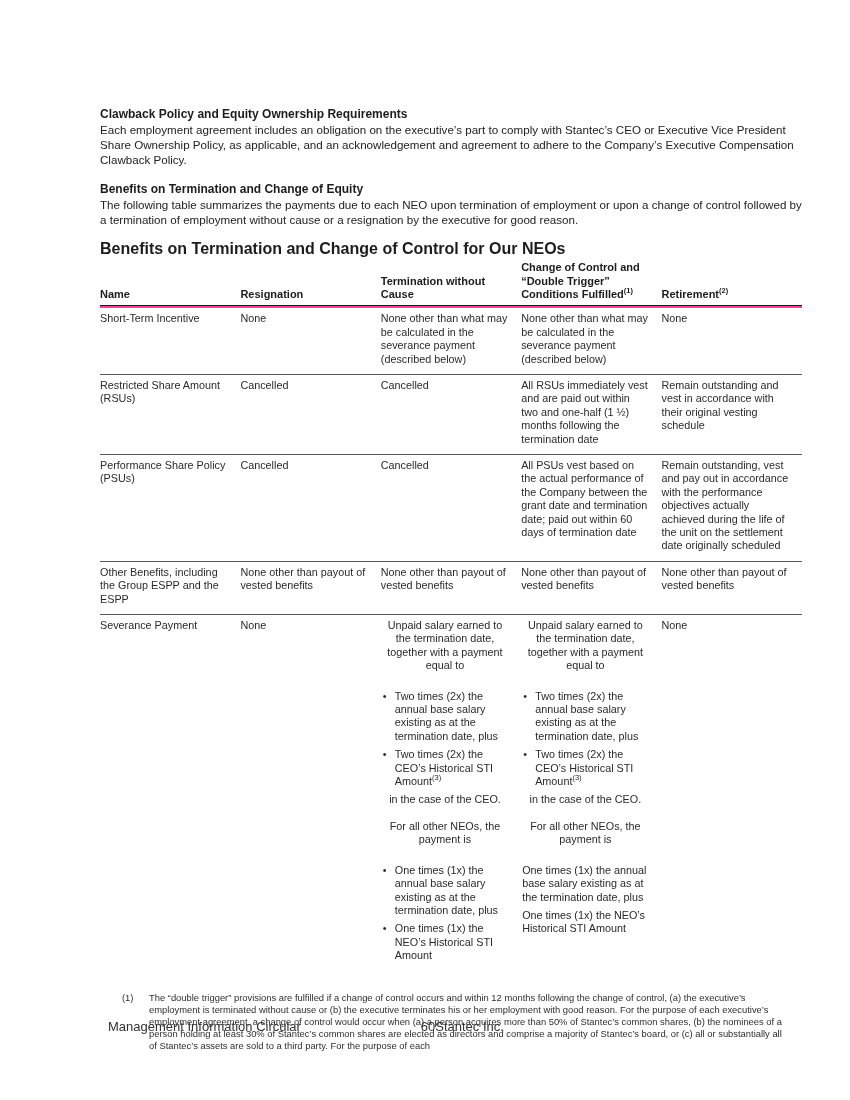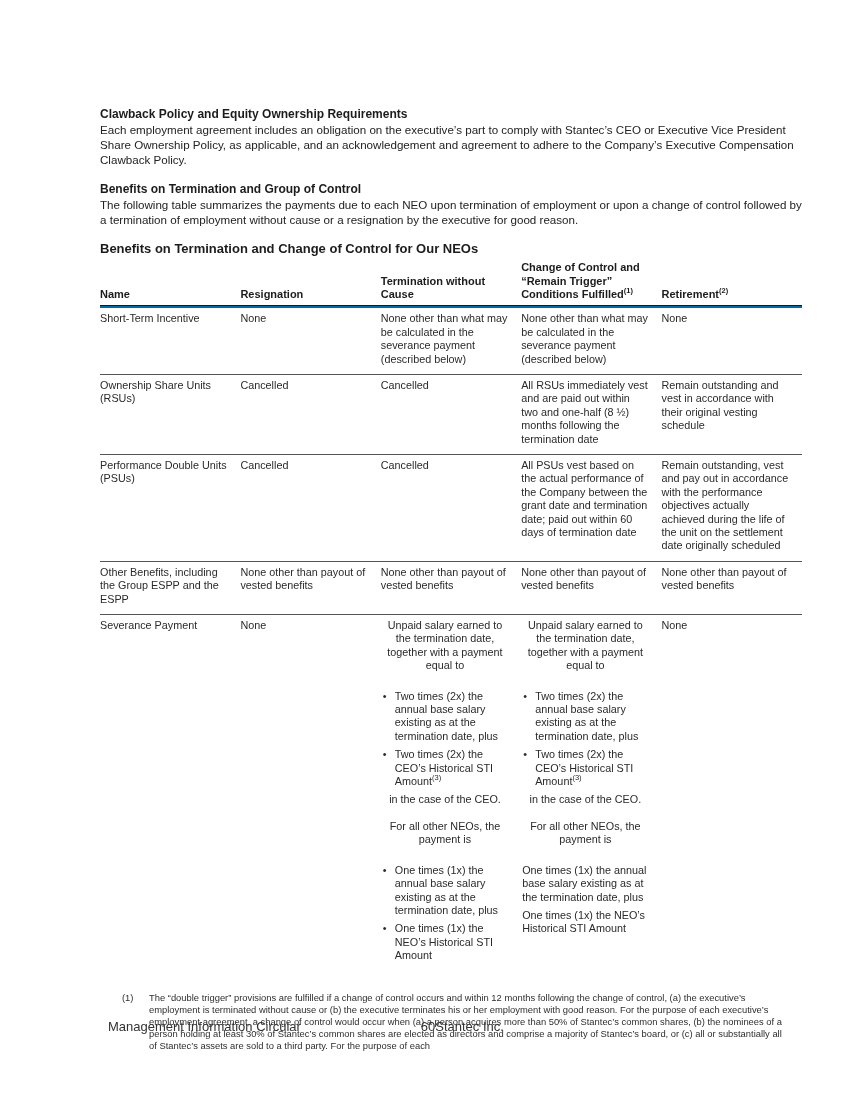--- a/index.html
+++ b/index.html
@@ -13,39 +13,39 @@
     width: 850px; height: 1100px;
     padding: 107px 48px 0 100px;
   }
   .sec-heading {
     font-size: 12px; font-weight: bold; line-height: 15px; color: #1c1c1c;
   }
   .body-para {
     font-size: 11.6px; line-height: 15.2px; margin: 0 0 14px 0; color: #222;
   }
   .table-title {
-    font-size: 13px; font-weight: bold; line-height: 15px; margin: 3px 0 5px 0; color: #1c1c1c;
+    font-size: 16px; font-weight: bold; line-height: 15px; margin: 3px 0 5px 0; color: #1c1c1c;
   }
   table.benefits {
     width: 100%; border-collapse: collapse; table-layout: fixed;
     font-size: 10.8px; line-height: 13.4px; color: #2a2a2a;
   }
   table.benefits col { width: 20%; }
   table.benefits th {
     text-align: left; vertical-align: bottom; font-weight: bold;
     font-size: 11px; line-height: 13.6px; color: #1c1c1c;
     padding: 0 12px 3px 0;
     border-bottom: 1px solid #1a1a1a;
   }
   table.benefits td {
     vertical-align: top;
     padding: 4px 12px 8px 0;
   }
   tr.rule-gap td { padding: 0; height: 2px; }
-  tr.first-row { border-top: 2px solid #0369a1; }
+  tr.first-row { border-top: 2px solid #ec4899; }
   tr.data-row + tr.data-row { border-top: 1px solid #555; }
   sup.fn-ref { font-size: 7.5px; vertical-align: super; line-height: 0; }
   .cell-para { margin: 0; text-align: center; }
   .cell-gap { margin-top: 13px; }
   ul.blist { list-style: none; margin: 17px 0 0 1px; padding: 0; }
   ul.blist li { position: relative; padding-left: 13px; margin-bottom: 5px; }
   ul.blist li::before { content: "\2022"; position: absolute; left: 1px; top: 0; }
   ul.blist.no-bullet li { padding-left: 0; }
   ul.blist.no-bullet li::before { content: none; }
   .after-list { margin-top: 1px; }
@@ -63,65 +63,65 @@
   .footer-right { flex: 1 1 0; text-align: left; }
 </style>
 </head>
 <body>
 
 <div class="page">
 
   <h2 class="sec-heading">Clawback Policy and Equity Ownership Requirements</h2>
   <p class="body-para">Each employment agreement includes an obligation on the executive’s part to comply with Stantec’s CEO or Executive Vice President Share Ownership Policy, as applicable, and an acknowledgement and agreement to adhere to the Company’s Executive Compensation Clawback Policy.</p>
 
-  <h2 class="sec-heading">Benefits on Termination and Group of Control</h2>
+  <h2 class="sec-heading">Benefits on Termination and Change of Equity</h2>
   <p class="body-para">The following table summarizes the payments due to each NEO upon termination of employment or upon a change of control followed by a termination of employment without cause or a resignation by the executive for good reason.</p>
 
   <h3 class="table-title">Benefits on Termination and Change of Control for Our NEOs</h3>
 
   <table class="benefits">
     <colgroup>
         <col>
         <col>
         <col>
         <col>
         <col>
       </colgroup>
     <thead>
       <tr>
         <th>Name</th>
         <th>Resignation</th>
         <th>Termination without Cause</th>
-        <th><span>Change of Control and “Remain Trigger” Conditions Fulfilled</span><sup class="fn-ref">(1)</sup></th>
+        <th><span>Change of Control and “Double Trigger” Conditions Fulfilled</span><sup class="fn-ref">(1)</sup></th>
         <th><span>Retirement</span><sup class="fn-ref">(2)</sup></th>
       </tr>
     </thead>
     <tbody>
       <tr class="rule-gap">
           <td colspan="5"></td>
         </tr>
 
       <tr class="data-row first-row">
         <td>Short-Term Incentive</td>
         <td>None</td>
         <td>None other than what may be calculated in the severance payment (described below)</td>
         <td>None other than what may be calculated in the severance payment (described below)</td>
         <td>None</td>
       </tr>
 
       <tr class="data-row">
-        <td>Ownership Share Units (RSUs)</td>
+        <td>Restricted Share Amount (RSUs)</td>
         <td>Cancelled</td>
         <td>Cancelled</td>
-        <td>All RSUs immediately vest and are paid out within two and one-half (8 ½) months following the termination date</td>
+        <td>All RSUs immediately vest and are paid out within two and one-half (1 ½) months following the termination date</td>
         <td>Remain outstanding and vest in accordance with their original vesting schedule</td>
       </tr>
 
       <tr class="data-row">
-        <td>Performance Double Units (PSUs)</td>
+        <td>Performance Share Policy (PSUs)</td>
         <td>Cancelled</td>
         <td>Cancelled</td>
         <td>All PSUs vest based on the actual performance of the Company between the grant date and termination date; paid out within 60 days of termination date</td>
         <td>Remain outstanding, vest and pay out in accordance with the performance objectives actually achieved during the life of the unit on the settlement date originally scheduled</td>
       </tr>
 
       <tr class="data-row">
         <td>Other Benefits, including the Group ESPP and the ESPP</td>
         <td>None other than payout of vested benefits</td>
         <td>None other than payout of vested benefits</td>

